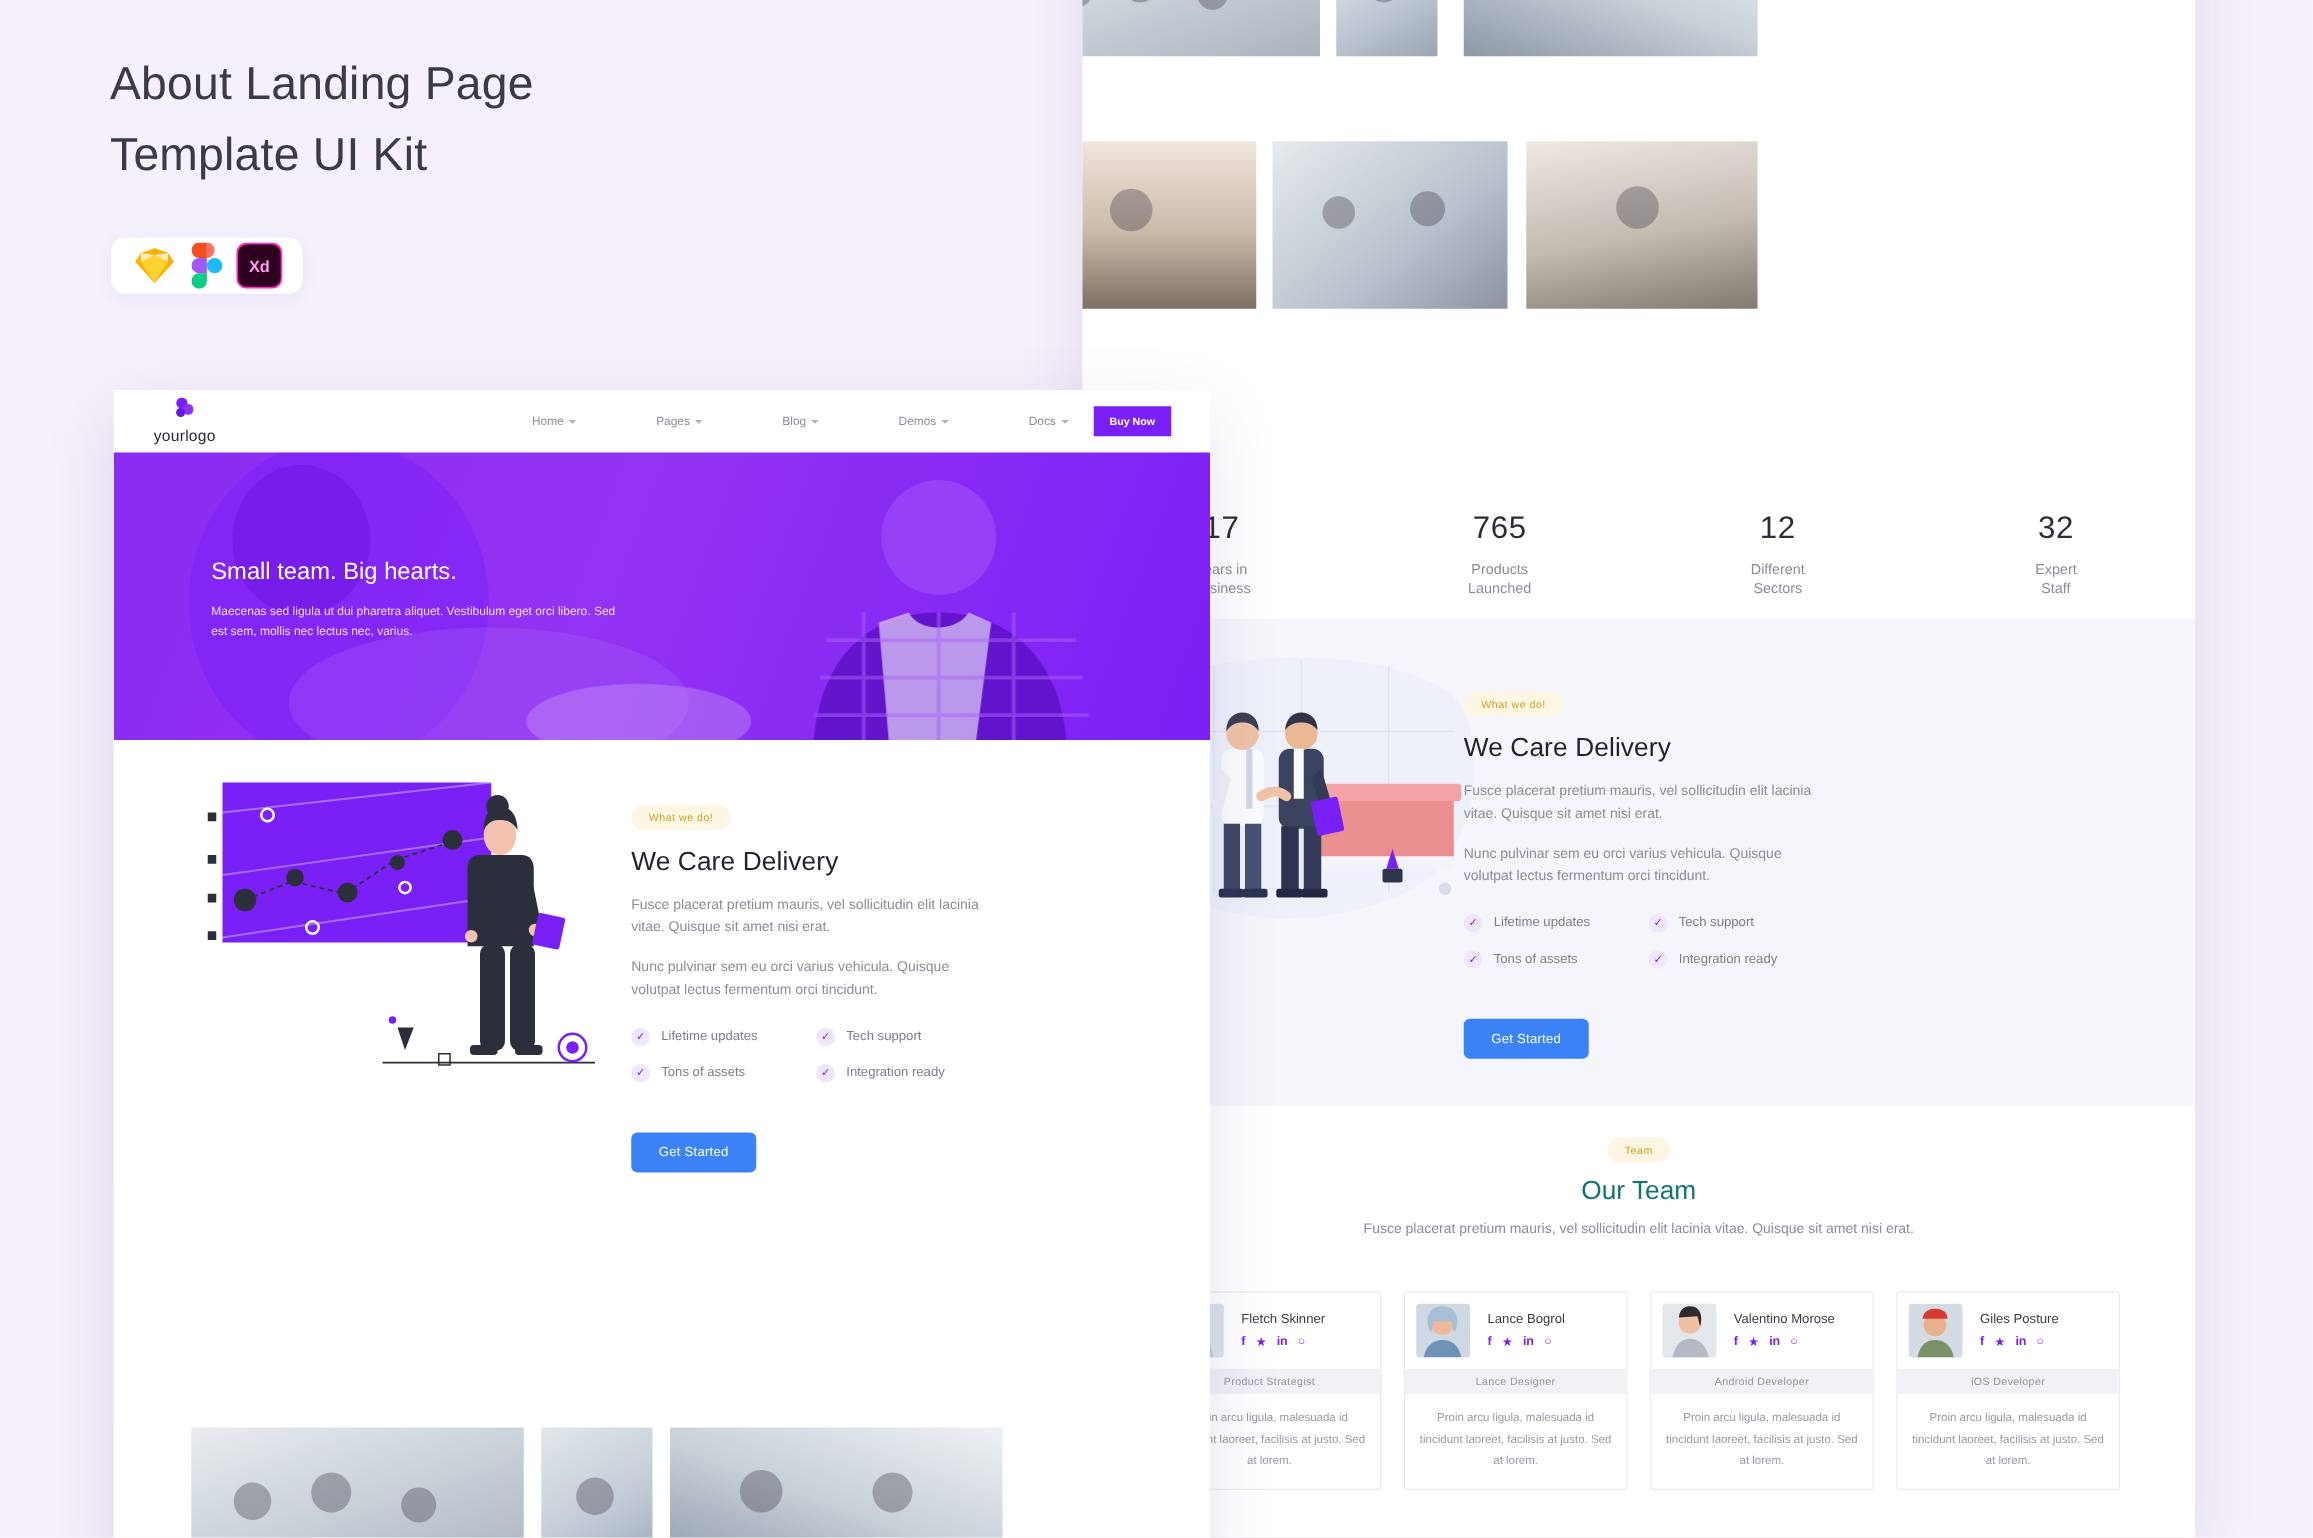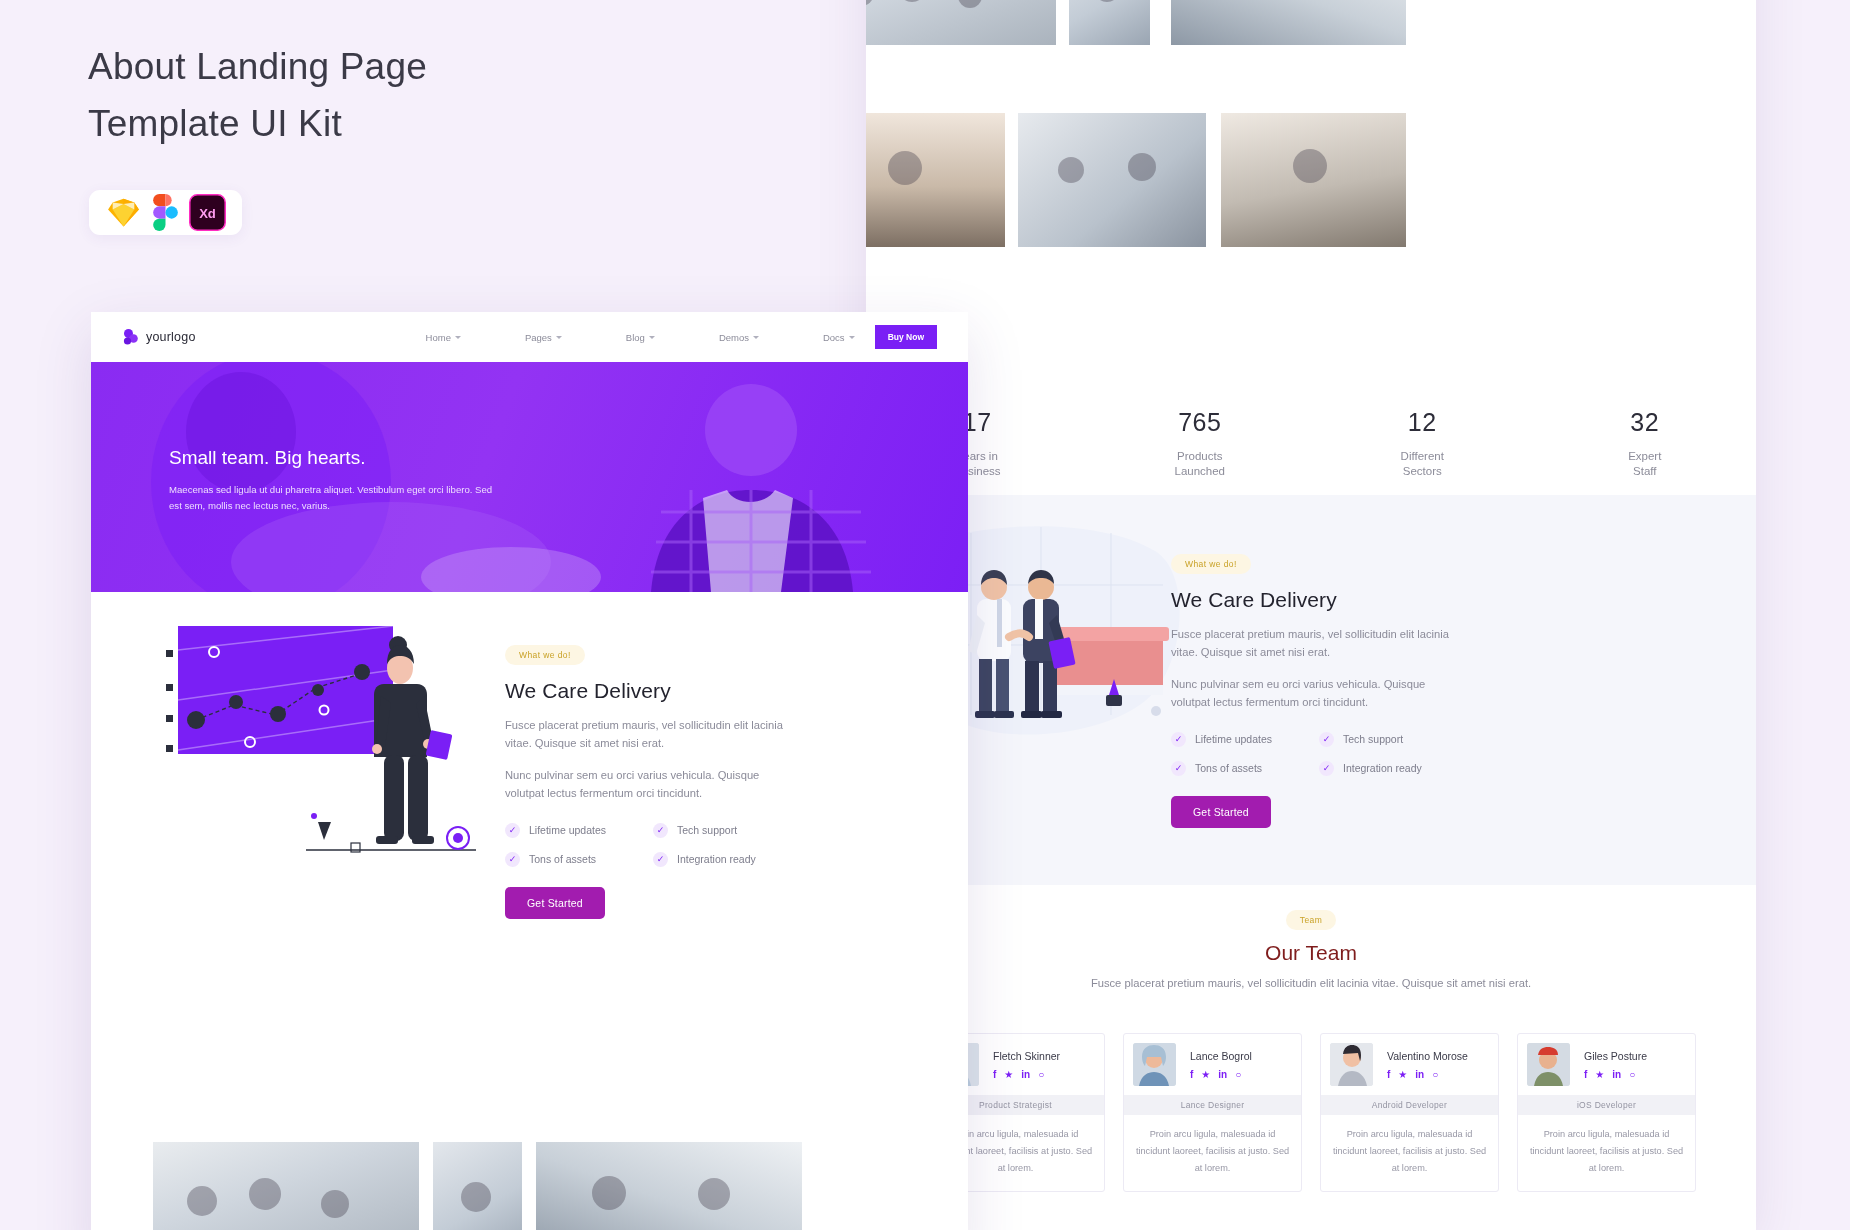--- a/index.html
+++ b/index.html
@@ -68,31 +68,31 @@
     row-gap: 14px; column-gap: 6px;
   }
   .feat { display: flex; align-items: center; gap: 9px; }
   .tick {
     width: 15px; height: 15px; border-radius: 50%; background: #f1e7fd;
     display: flex; align-items: center; justify-content: center;
     color: #7c1ef5; font-size: 9px; line-height: 1;
   }
   .feat span.lbl { font-size: 10.5px; color: #7d7d8c; }
   .btn-primary {
-    display: inline-block; margin-top: 20px; padding: 10px 22px;
-    background: #a21caf; color: #fff; font-size: 10.5px; border-radius: 5px;
+    display: inline-block; margin-top: 40px; padding: 10px 22px;
+    background: #3b82f6; color: #fff; font-size: 10.5px; border-radius: 5px;
     border: 0; cursor: pointer; letter-spacing: .2px;
   }
 
   .team-band {
     position: absolute; left: 0; top: 1055px; width: 890px; height: 345px;
     background: #ffffff; text-align: center;
   }
   .team-band .badge { margin-top: 25px; }
-  .team-h { font-size: 21px; color: #7f1d1d; margin-top: 11px; }
+  .team-h { font-size: 21px; color: #0f766e; margin-top: 11px; }
   .team-sub { font-size: 11.2px; color: #8b8b99; line-height: 1.6; margin-top: 10px; }
   .team-row {
     position: absolute; left: 0; top: 148px; width: 890px;
     display: flex; justify-content: center; gap: 18px;
   }
   .team-card {
     width: 179px; background: #fff; border: 1px solid #eceaf4;
     border-radius: 3px; overflow: hidden; text-align: center;
   }
   .tc-top { display: flex; align-items: center; gap: 14px; padding: 9px; }
@@ -110,21 +110,21 @@
   .panel-left {
     position: absolute; left: 91px; top: 312px;
     width: 877px; height: 950px; background: #fff;
     box-shadow: 0 18px 55px rgba(70,40,120,.13);
     overflow: hidden;
   }
   .nav {
     height: 50px; display: flex; align-items: center;
     padding: 0 31px 0 32px; background: #fff;
   }
-  .logo { display: flex; align-items: center; gap: 8px; }
+  .logo { display: flex; align-items: center; gap: 8px; flex-direction: column; }
   .logo-name { font-size: 12.5px; color: #2a2a36; letter-spacing: .2px; }
   .nav-right { margin-left: auto; display: flex; align-items: center; gap: 20px; }
   .nav-item { font-size: 9.5px; color: #8c8c9a; display: flex; align-items: center; gap: 4px; cursor: pointer; padding-left: 44px; }
   .caret { border-left: 3px solid transparent; border-right: 3px solid transparent; border-top: 3.5px solid #b0b0bd; }
   .buy-btn {
     background: #7a1ff5; color: #fff; font-size: 8.5px; font-weight: 700;
     padding: 7px 13px; border-radius: 0; border: 0; cursor: pointer;
   }
   .hero {
     position: relative; height: 230px; overflow: hidden;

